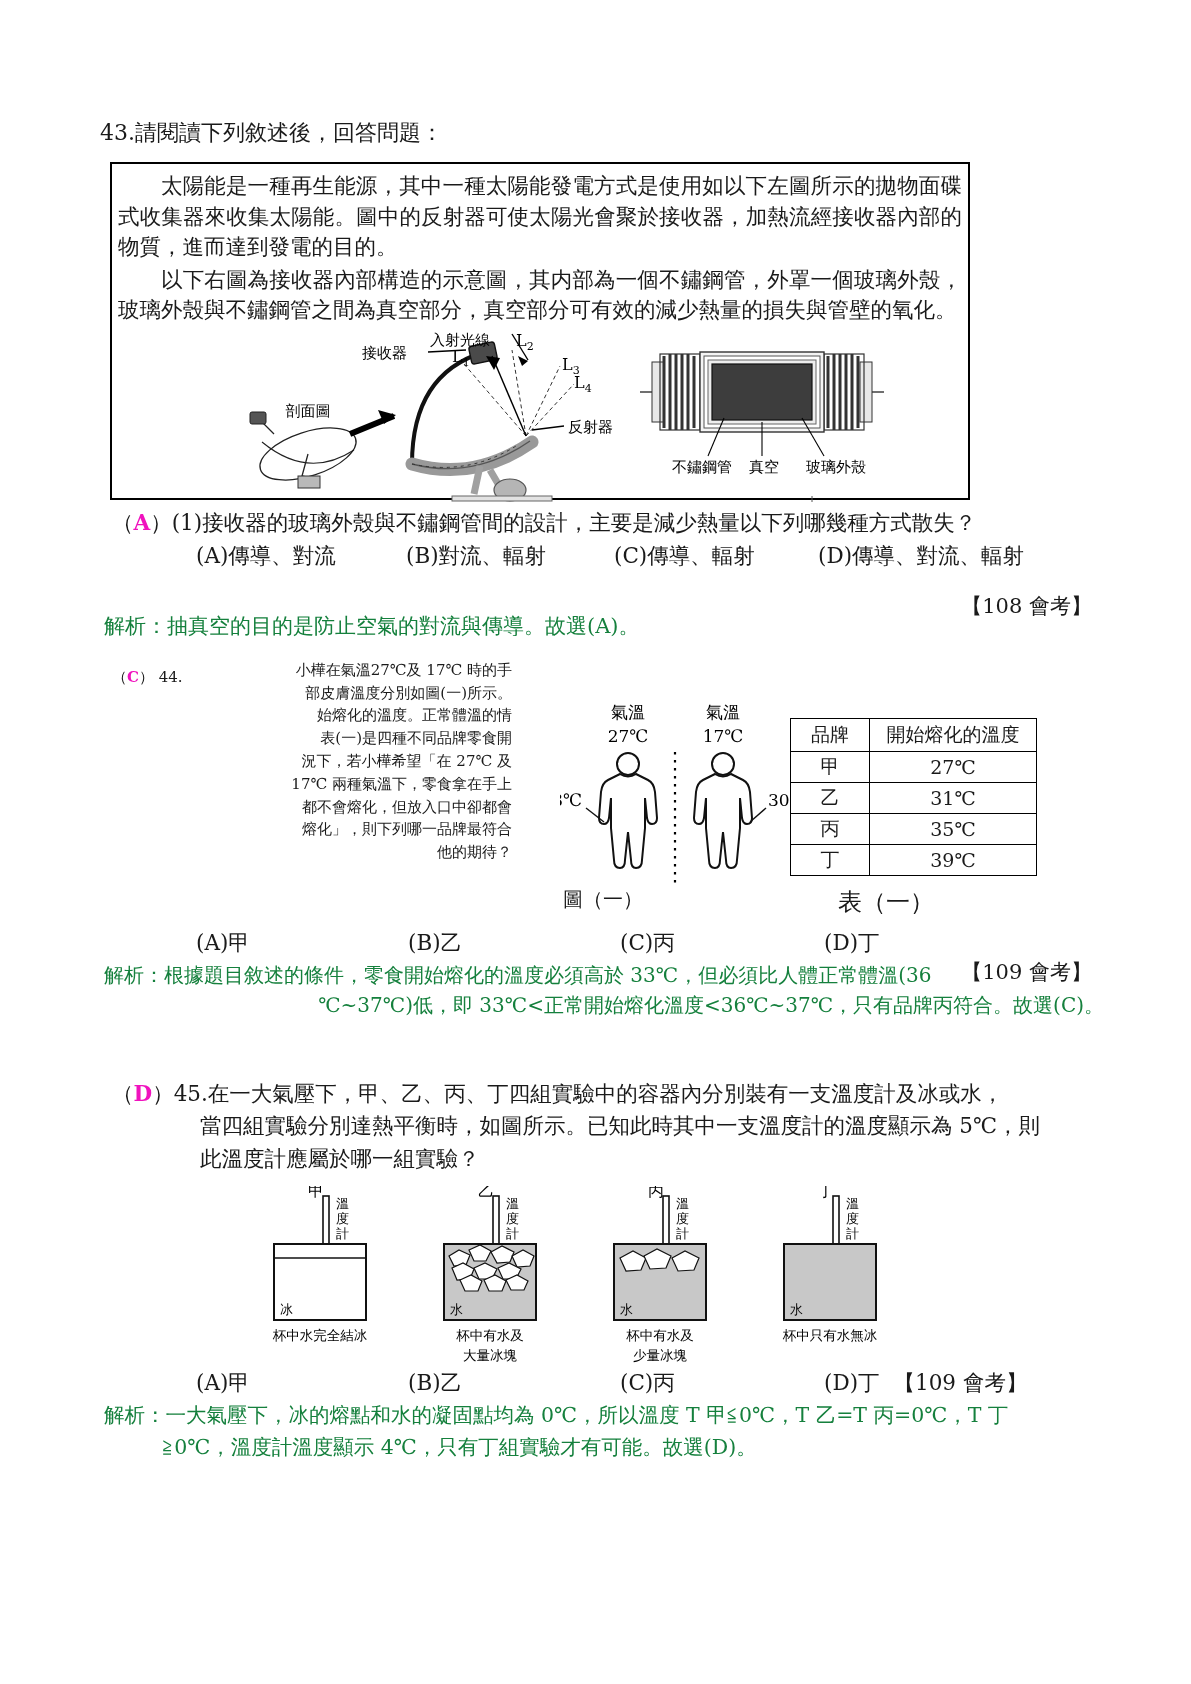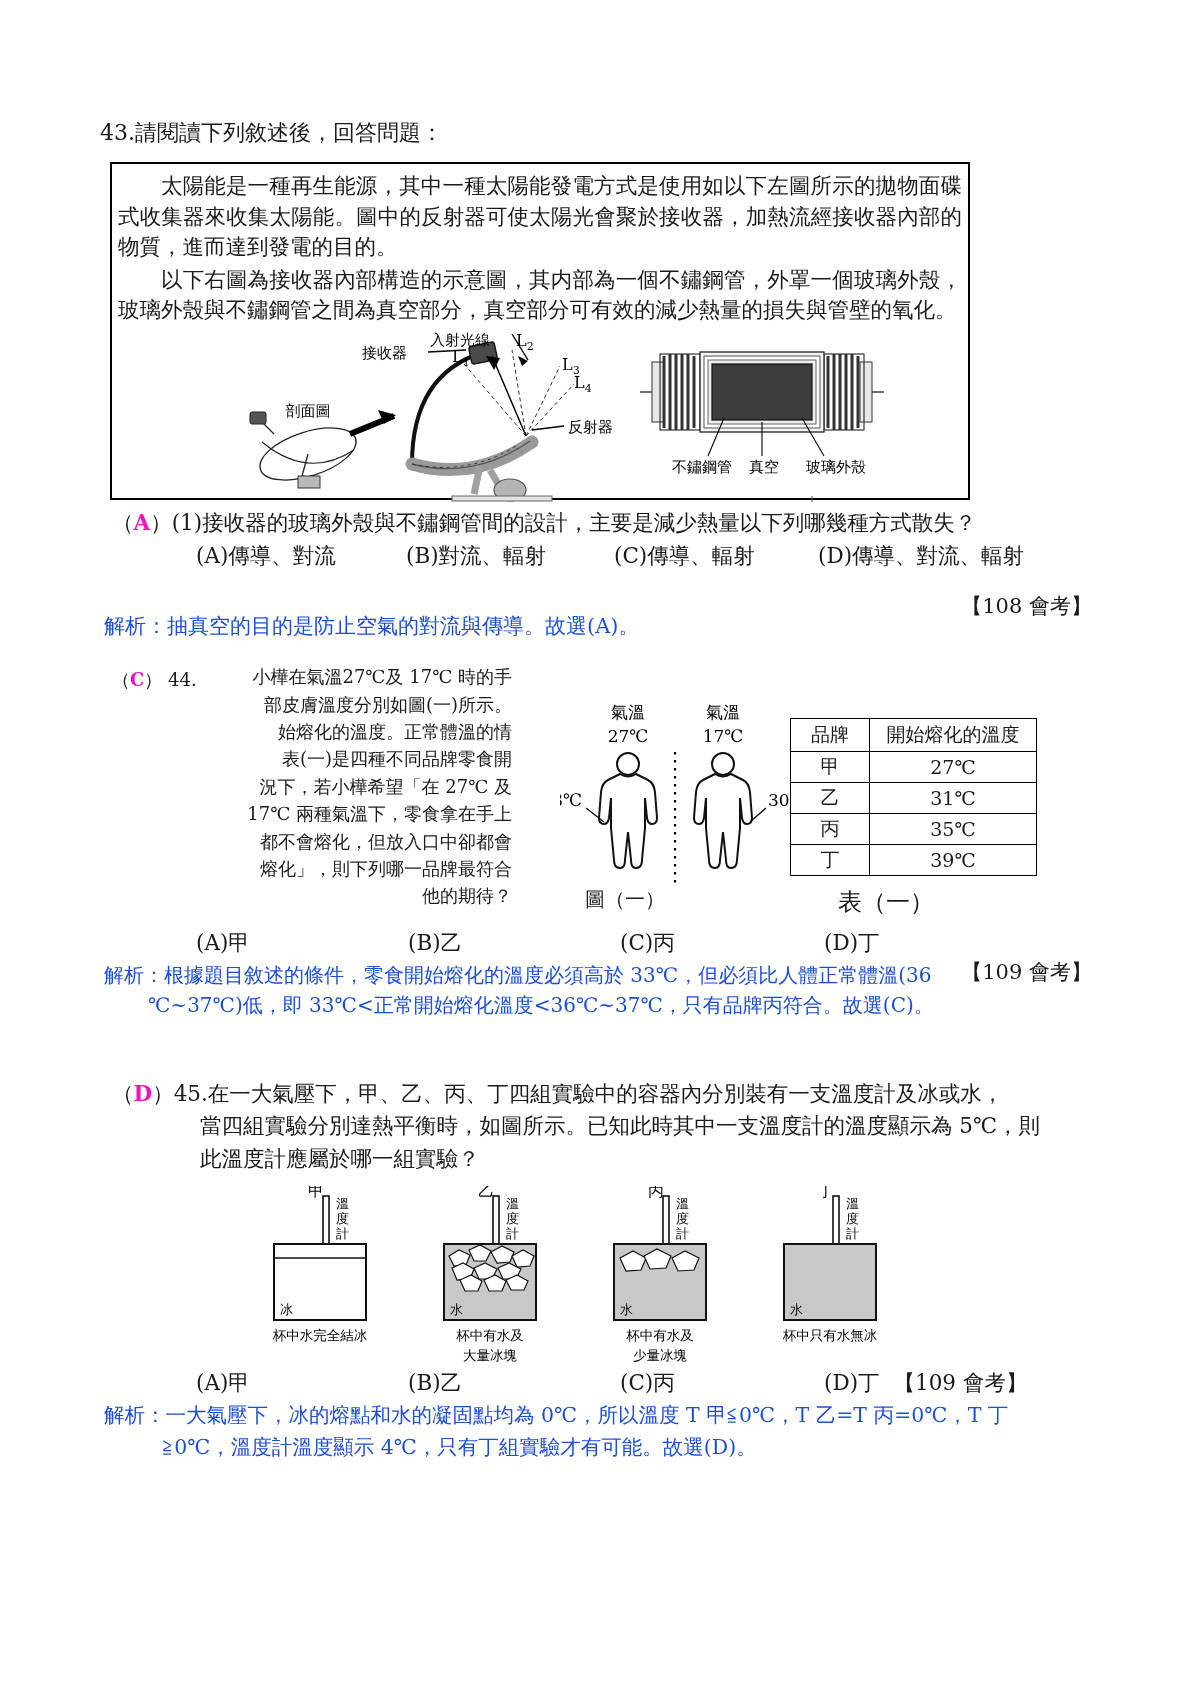--- a/index.html
+++ b/index.html
@@ -4,21 +4,21 @@
 <style>
   html,body{margin:0;padding:0;background:#fff;}
   body{
     width:1191px;height:1684px;
     font-family:"DejaVu Serif","Liberation Serif",serif;
     color:#1a1a1a;
     position:relative;
     overflow:hidden;
   }
   .page{position:absolute;inset:0;padding:0;}
-  .pink{color:#1d4ed8;}
+  .pink{color:#15803d;}
   .ans{color:#f012be;font-weight:bold;}
 
   
   #q43head{position:absolute;left:100px;top:118px;font-size:22px;}
   #q43box{position:absolute;left:110px;top:162px;width:860px;height:338px;
           border:2.5px solid #000;box-sizing:border-box;background:#fff;}
   #q43box .para{font-size:21.5px;line-height:1.42;padding:0 6px;text-align:justify;}
   #q43box .p1{margin:7px 0 0 0;text-indent:2em;}
   #q43box .p2{margin:2px 0 0 0;text-indent:2em;}
 
@@ -26,41 +26,41 @@
   .figwrap{position:relative;height:172px;margin-top:4px;}
 
   
   #q43q{position:absolute;left:112px;top:508px;width:980px;}
   #q43q .stem{font-size:21.5px;}
   #q43opts{position:absolute;left:196px;top:541px;width:900px;font-size:21.5px;}
   #q43opts span{display:inline-block;}
   #q43src{position:absolute;left:0;top:592px;width:1092px;text-align:right;font-size:21px;}
 
   #sol43{position:absolute;left:104px;top:612px;font-size:21px;}
-  #q44text{position:absolute;left:112px;top:666px;width:400px;font-size:18px;line-height:1.52;}
+  #q44text{position:absolute;left:112px;top:666px;width:400px;font-size:15px;line-height:1.52;}
   #q44text .hang{display:block;text-align:right;}
   #q44opts{position:absolute;left:196px;top:928px;width:880px;font-size:21.5px;}
   #q44src{position:absolute;left:0;top:958px;width:1092px;text-align:right;font-size:21px;}
   #sol44{position:absolute;left:104px;top:960px;width:1000px;font-size:20px;line-height:1.5;}
 
   
   #q45text{position:absolute;left:112px;top:1078px;width:980px;font-size:21.5px;line-height:1.5;}
   #q45opts{position:absolute;left:196px;top:1368px;width:880px;font-size:21.5px;}
   #sol45{position:absolute;left:104px;top:1400px;width:1000px;font-size:20.5px;line-height:1.55;}
 
   .optcell{display:inline-block;}
 
   
   #tbl44{position:absolute;left:790px;top:718px;border-collapse:collapse;
          font-size:19px;font-family:"DejaVu Serif","Liberation Serif",serif;}
   #tbl44 td,#tbl44 th{border:1.6px solid #000;padding:2px 8px;text-align:center;font-weight:normal;}
   #tbl44 th{padding:3px 8px;}
   #tbl44 .brandcol{width:62px;}
   #tbl44 .tempcol{width:150px;}
-  #cap44a{position:absolute;left:585px;top:886px;font-size:20px;}
+  #cap44a{position:absolute;left:563px;top:886px;font-size:20px;}
   #cap44b{position:absolute;left:838px;top:886px;font-size:24px;}
 </style>
 </head>
 <body>
 
 <div class="page">
 
   <div id="q43head">
     <span>43.</span><span>請閱讀下列敘述後，回答問題：</span>
   </div>
@@ -248,21 +248,21 @@
   <div id="cap44b">表（一）</div>
 
   <div id="q44opts">
     <span class="optcell" style="width:212px"><span>(A)</span><span>甲</span></span><span class="optcell" style="width:212px"><span>(B)</span><span>乙</span></span><span class="optcell" style="width:204px"><span>(C)</span><span>丙</span></span><span class="optcell"><span>(D)</span><span>丁</span></span>
   </div>
 
   <div id="q44src">【109 會考】</div>
 
   <div id="sol44" class="pink">
     <div>解析：根據題目敘述的條件，零食開始熔化的溫度必須高於 33℃，但必須比人體正常體溫(36</div>
-    <div style="margin-left:44px;">℃~37℃)低，即 33℃&lt;正常開始熔化溫度&lt;36℃~37℃，只有品牌丙符合。故選(C)。</div>
+    <div style="margin-left:44px;text-align:right;">℃~37℃)低，即 33℃&lt;正常開始熔化溫度&lt;36℃~37℃，只有品牌丙符合。故選(C)。</div>
   </div>
 
   <div id="q45text">
     <div style="position:relative;">
       <span>（<span class="ans">D</span>）</span><span>45.</span><span>在一大氣壓下，甲、乙、丙、丁四組實驗中的容器內分別裝有一支溫度計及冰或水，</span>
     </div>
     <div style="margin-left:88px;">當四組實驗分別達熱平衡時，如圖所示。已知此時其中一支溫度計的溫度顯示為 5℃，則</div>
     <div style="margin-left:88px;">此溫度計應屬於哪一組實驗？</div>
   </div>
 

